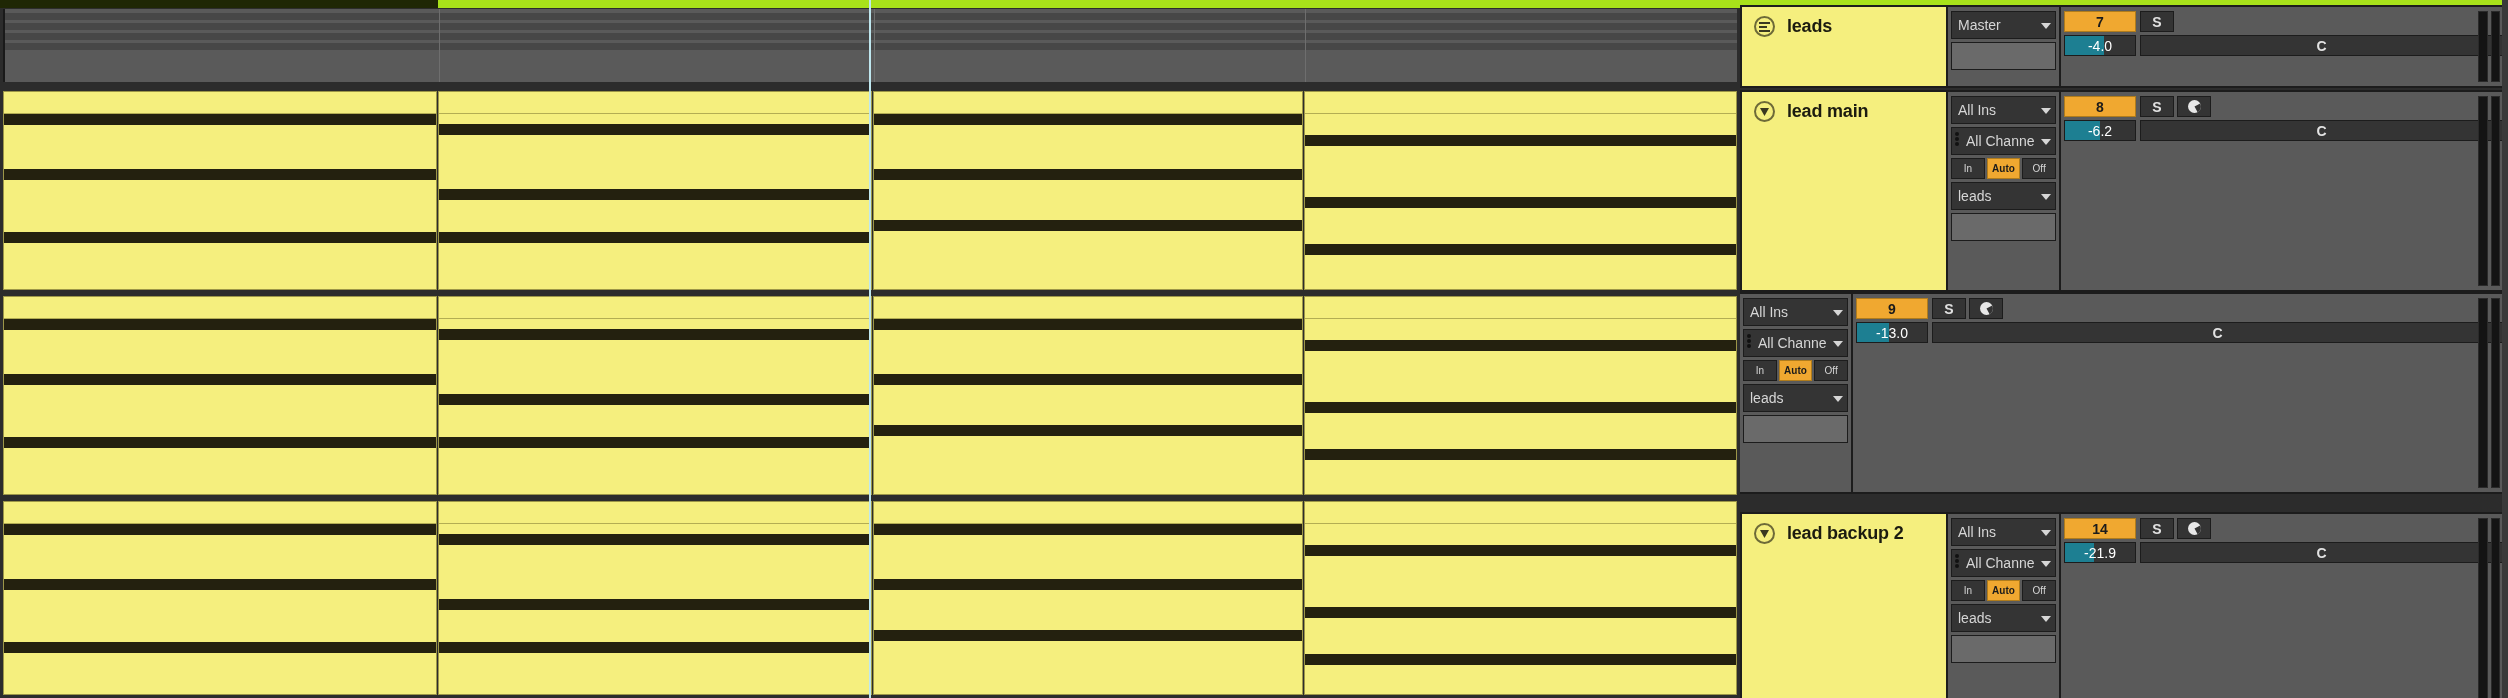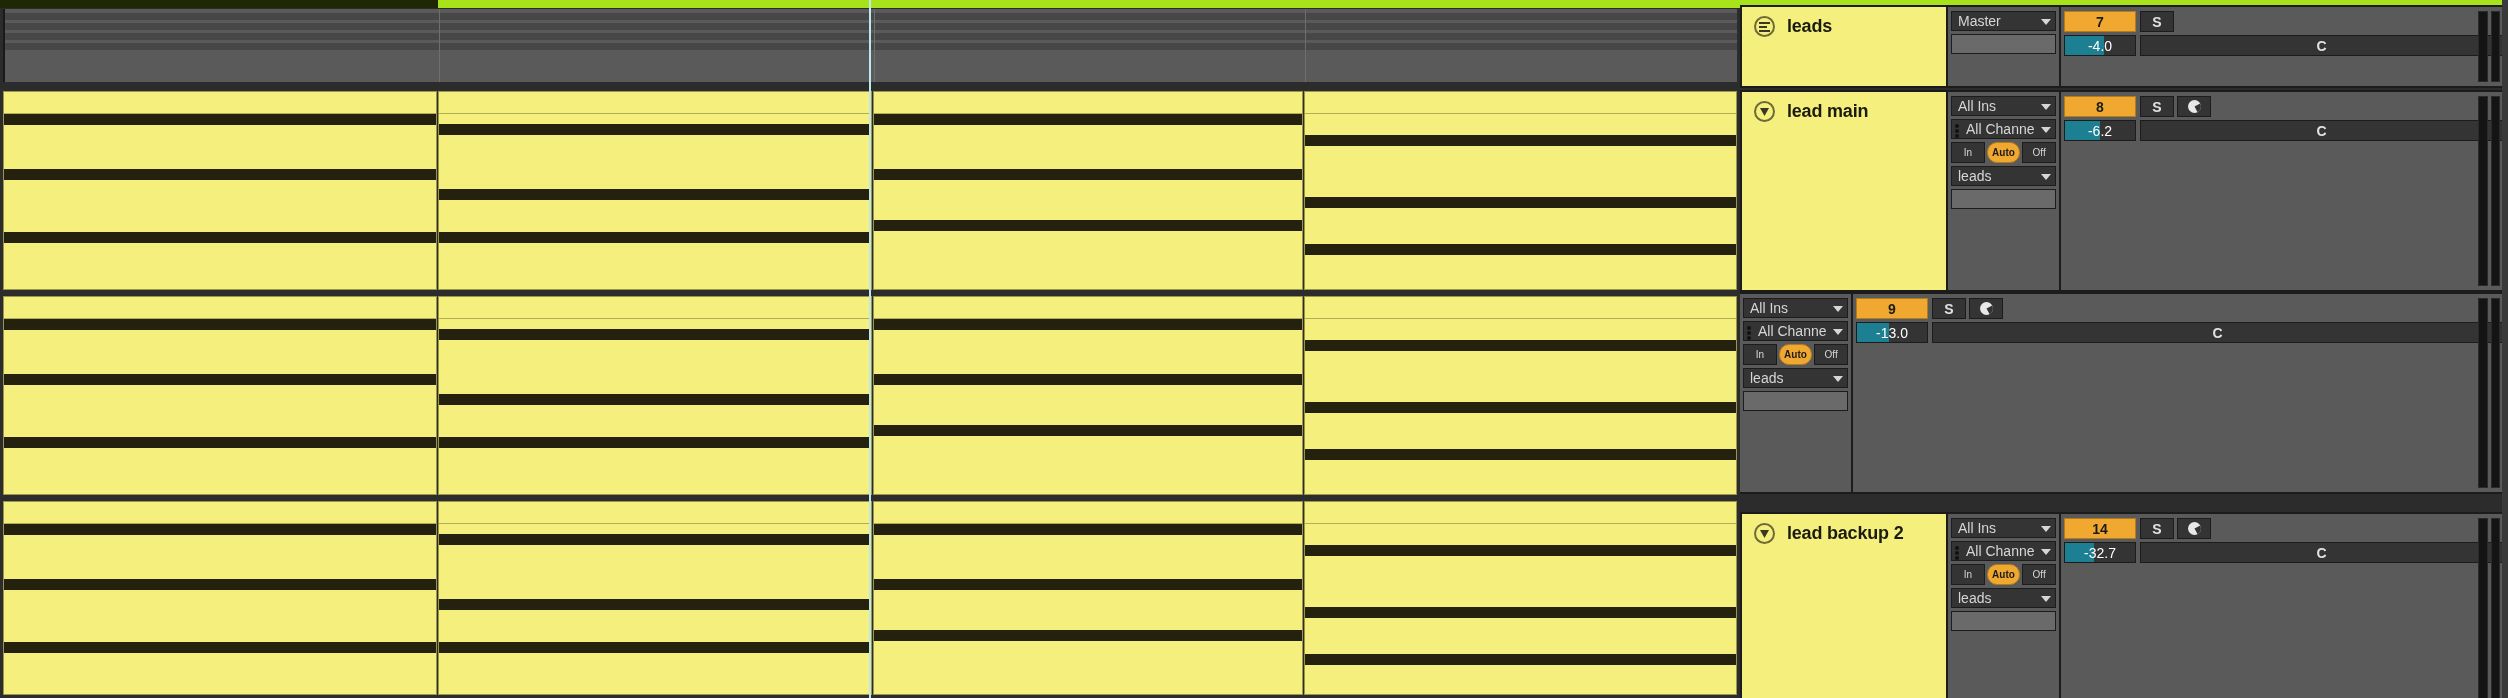--- a/index.html
+++ b/index.html
@@ -88,21 +88,21 @@
     padding: 4px 3px; position: relative;
   }
   .mx-strip {
     flex: 1; background: #5a5a5a;
     border: 2px solid #1c1c1c; border-left: none;
     padding: 4px 3px; position: relative;
   }
 
   
   .ctl {
-    height: 20px; background: #343434;
+    height: 28px; background: #343434;
     border: 1px solid #1c1c1c;
     color: #d6d6d6; font-size: 14px;
     display: flex; align-items: center;
     position: relative; margin-bottom: 3px;
   }
   .ctl.sel { padding-left: 6px; padding-right: 16px; }
   .ctl.sel .txt { white-space: nowrap; overflow: hidden; }
   .ctl.sel .caret {
     position: absolute; right: 4px; top: 50%;
     width: 0; height: 0; margin-top: -2px;
@@ -116,21 +116,21 @@
     width: 4px; height: 13px;
   }
   .chan-dots i { display:block; width:4px; height:4px; background:#111; border-radius:50%; margin-bottom:1px; }
 
   .monitor { display: flex; gap: 2px; margin-bottom: 3px; }
   .monitor .mbtn {
     flex: 1; height: 21px; background: #343434;
     border: 1px solid #1c1c1c; color: #d6d6d6;
     font-size: 10px; display: flex; align-items: center; justify-content: center;
   }
-  .monitor .mbtn.on { background: #f0a830; color: #1b1b1b; border-color:#b07c1c; font-weight:bold;border-radius:10px; }
+  .monitor .mbtn.on { background: #f0a830; color: #1b1b1b; border-color:#b07c1c; font-weight:bold; }
 
   
   .strip-grid { display: flex; gap: 4px; }
   .strip-col-a { width: 72px; }
   .strip-col-b { flex: 1; }
 
   .num-box {
     height: 21px; background: #f0a830;
     border: 1px solid #b07c1c;
     color: #1b1b1b; font-size: 14px; font-weight: bold;
@@ -475,21 +475,21 @@
               <span class="caret"></span>
             </div>
             <div class="ctl blank"></div>
           </div>
           <div class="mx-strip">
             <div class="strip-grid">
               <div class="strip-col-a">
                 <div class="num-box">14</div>
                 <div class="vol-box">
                   <div class="vol-fill" style="width: 42%;"></div>
-                  <span class="vtxt">-32.7</span>
+                  <span class="vtxt">-21.9</span>
                 </div>
               </div>
               <div class="strip-col-b">
                 <div class="btn-row">
                   <div class="sq s">S</div>
                   <div class="sq rec">
                     <svg width="15" height="15" viewBox="0 0 15 15">
                       <circle cx="7.5" cy="7.5" r="6.5" fill="#e8e8e8"></circle>
                       <path d="M7.5 7.5 L13.2 4.6 A6.5 6.5 0 0 1 10.6 13.2 Z" fill="#343434"></path>
                     </svg>

